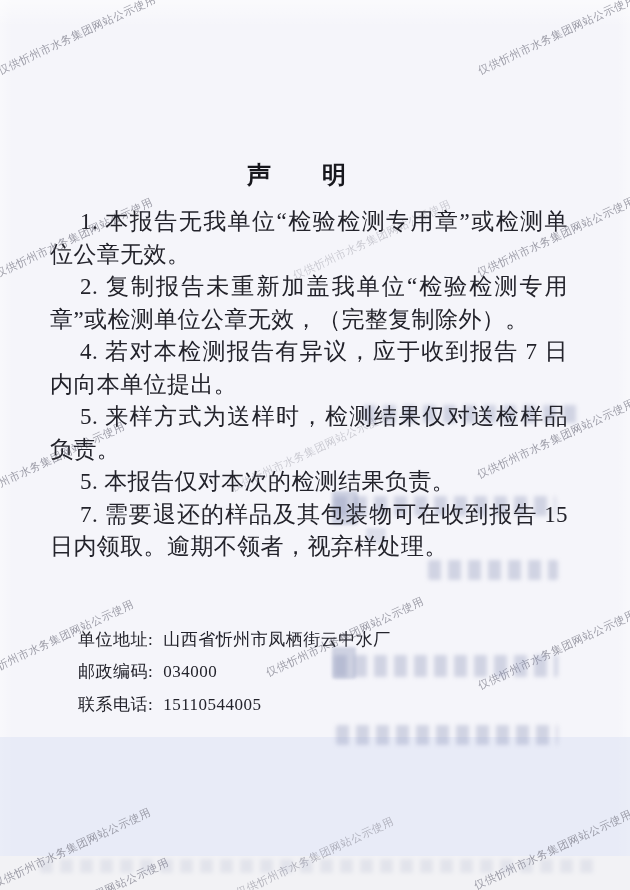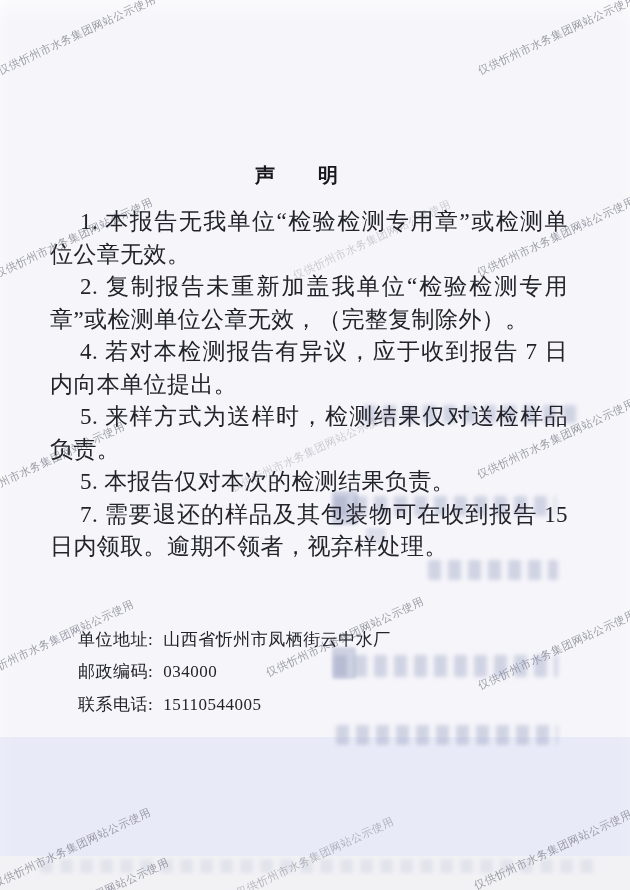--- a/index.html
+++ b/index.html
@@ -28,21 +28,21 @@
   .ghost{position:absolute;border-radius:2px;opacity:.5;filter:blur(2px);
     background:repeating-linear-gradient(90deg,rgba(142,150,185,.7) 0 13px,rgba(142,150,185,0) 13px 20px);}
   .ghost-blob{position:absolute;border-radius:3px;opacity:.55;filter:blur(1.5px);
     background:rgba(130,140,178,.6);}
   .ghost-faint{opacity:.22;}
   
   .doc{position:absolute;left:50px;top:160px;width:518px;color:#23232b;}
   .doc-title{
     text-align:center;position:relative;left:-12px;
     font-family:"Liberation Sans","DejaVu Sans",sans-serif;
-    font-weight:700;font-size:20px;letter-spacing:1px;color:#17171d;
+    font-weight:700;font-size:24px;letter-spacing:1px;color:#17171d;
     margin:0 0 16px 0;line-height:30px;}
   .items p{
     margin:0;font-size:23px;line-height:32.5px;text-indent:30px;
     text-align:justify;letter-spacing:.4px;}
   .contact{margin:60px 0 0 28px;font-size:17px;line-height:32.5px;letter-spacing:.5px;}
   .contact .row{white-space:nowrap;}
   .contact .lbl{margin-right:10px;}
 </style>
 </head>
 <body>

